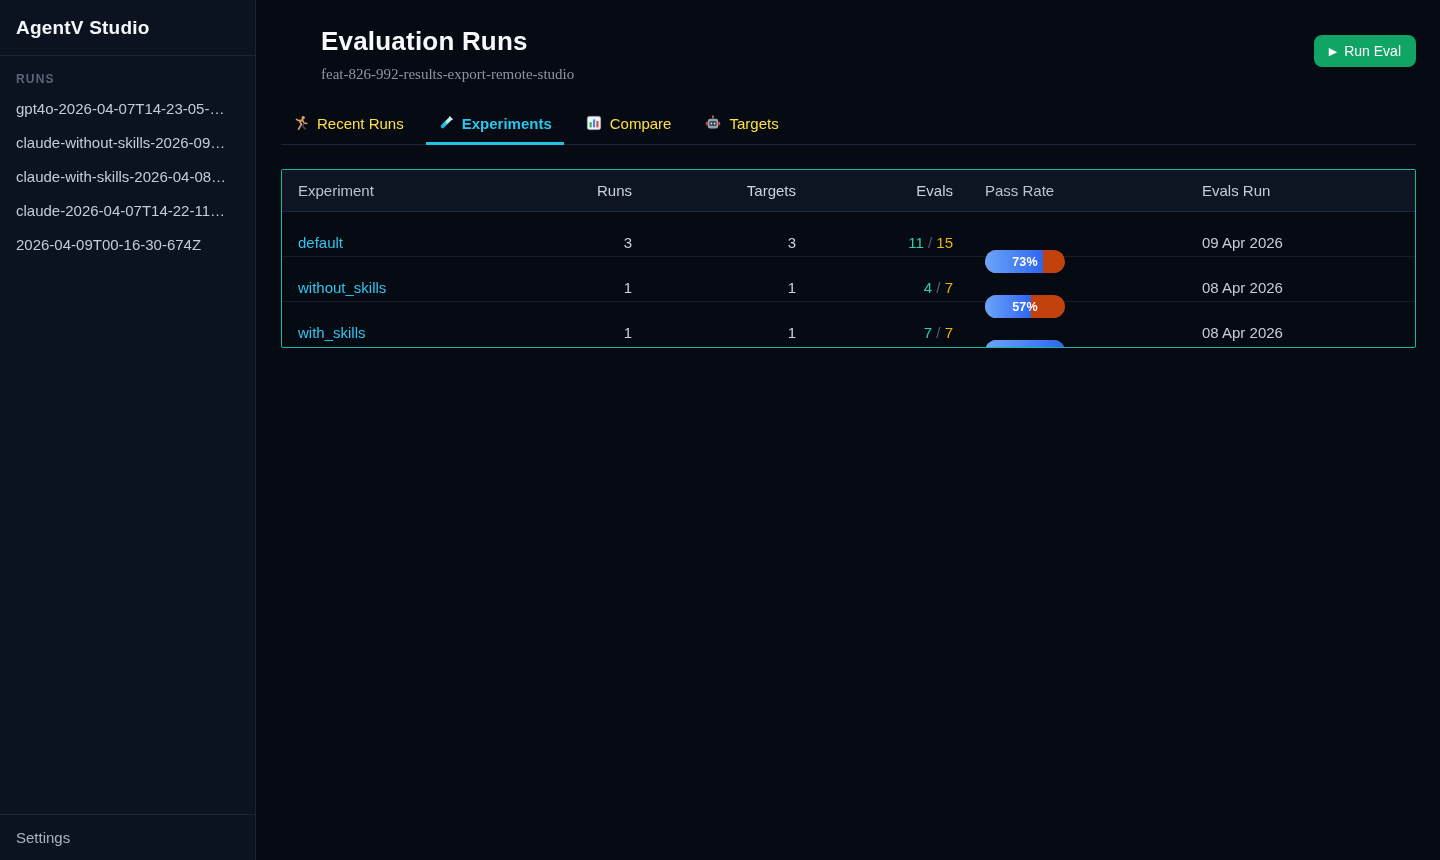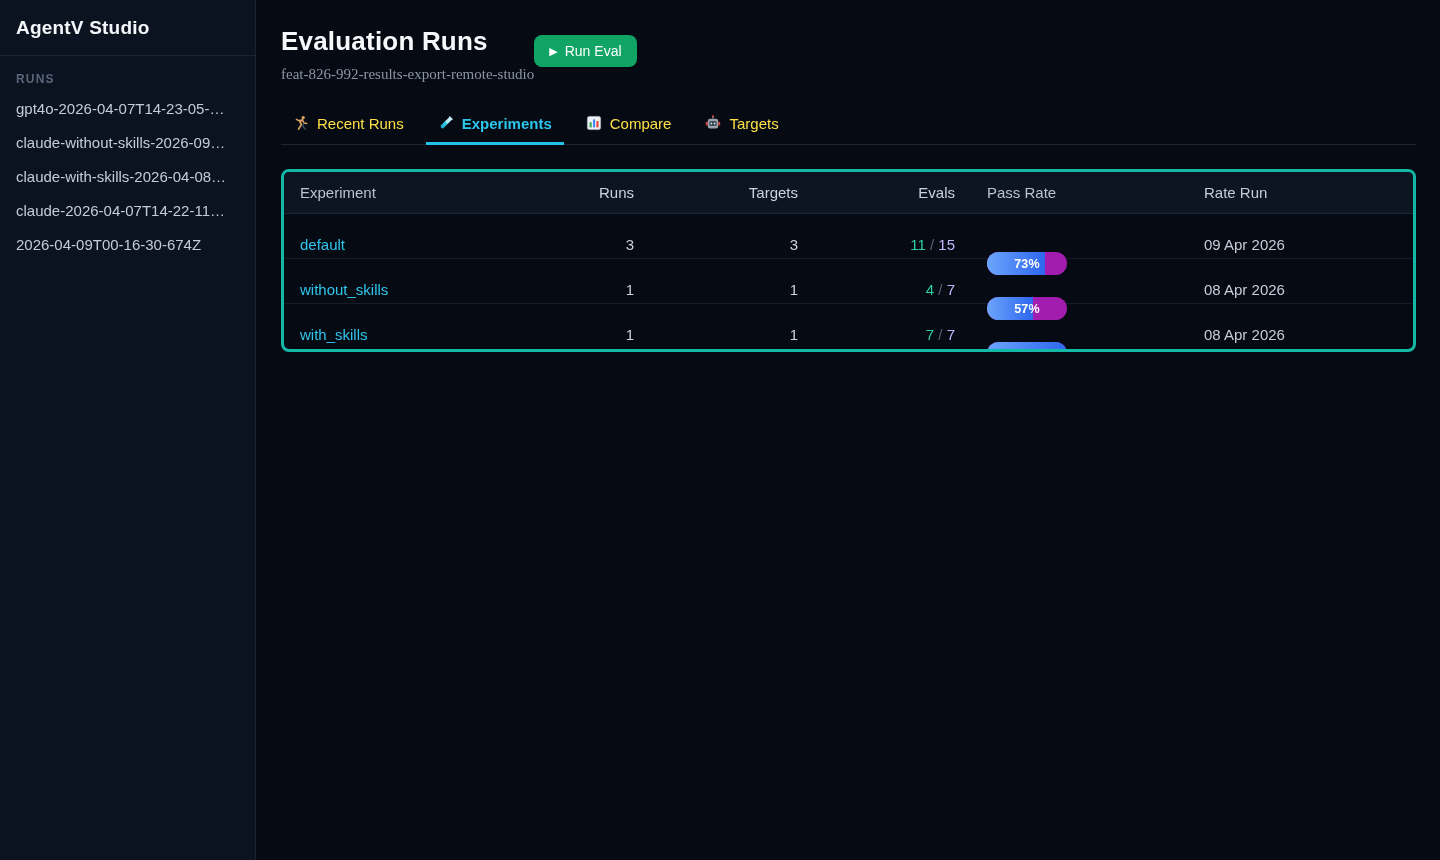--- a/index.html
+++ b/index.html
@@ -63,21 +63,23 @@
     cursor: pointer;
   }
 
   
   .main {
     flex: 1;
     padding: 26px 24px 0 25px;
   }
   .page-header {
     display: flex;
+    justify-content: space-between;
     align-items: flex-start;
+    margin-left: 40px;
   }
   .page-title {
     font-size: 26px;
     font-weight: bold;
     color: #f6f8fb;
     letter-spacing: 0.2px;
   }
   .page-subtitle {
     margin-top: 9px;
     font-size: 15px;
@@ -123,22 +125,22 @@
   .tab.active {
     color: #2cc6ec;
     border-bottom-color: #1fc3e8;
     font-weight: bold;
   }
   .tab .icon { display: inline-flex; width: 16px; height: 16px; }
 
   
   .table-card {
     margin-top: 24px;
-    border: 3px solid #14b8a6;
-    border-radius: 8px;
+    border: 1px solid #14b8a6;
+    border-radius: 2px;
     overflow: hidden;
   }
   .tgrid {
     display: grid;
     grid-template-columns: 266px 84px 164px 157px 233px 1fr;
     align-items: center;
   }
   .thead {
     background: #0d1523;
     height: 42px;
@@ -159,28 +161,28 @@
   .cell-pass { padding-left: 32px; }
   .cell-last { padding-left: 16px; font-size: 15px; color: #c6cdd9; }
   .experiment-link {
     font-size: 15px;
     color: #30c5ee;
     text-decoration: none;
     cursor: pointer;
   }
   .evals-passed { color: #30d1a0; }
   .evals-sep { color: #566173; }
-  .evals-total { color: #c4b5fd; }
+  .evals-total { color: #eab308; }
 
   .pill {
     position: relative;
     width: 80px;
     height: 23px;
     border-radius: 999px;
-    background: #a21caf;
+    background: #c2410c;
     overflow: hidden;
     margin-top: 38px;
   }
   .pill-fill {
     position: absolute;
     left: 0; top: 0; bottom: 0;
     background: linear-gradient(90deg, #6ba5fa 0%, #2e66ef 100%);
   }
   .pill-label {
     position: absolute;
@@ -216,20 +218,23 @@
   </div>
 
   <div class="run-item">
     <span>claude-2026-04-07T14-22-11…</span>
   </div>
 
   <div class="run-item">
     <span>2026-04-09T00-16-30-674Z</span>
   </div>
 </nav>
+  <div class="sidebar-footer">
+    <span class="settings-item">Settings</span>
+  </div>
 </aside>
 
 <main class="main">
 
   <div class="page-header">
     <div>
       <h1 class="page-title">Evaluation Runs</h1>
       <div class="page-subtitle">feat-826-992-results-export-remote-studio</div>
     </div>
     <button class="run-eval-button">
@@ -298,21 +303,21 @@
     </div>
   </div>
 
   <div class="table-card">
     <div class="tgrid thead">
       <div class="th cell-exp">Experiment</div>
       <div class="th cell-num">Runs</div>
       <div class="th cell-num">Targets</div>
       <div class="th cell-num">Evals</div>
       <div class="th cell-pass">Pass Rate</div>
-      <div class="th cell-last">Rate Run</div>
+      <div class="th cell-last">Evals Run</div>
     </div>
     <div id="table-body">
   <div class="tgrid trow">
     <div class="cell-exp">
       <a class="experiment-link">default</a>
     </div>
     <div class="cell-num">3</div>
     <div class="cell-num">3</div>
     <div class="cell-num">
       <span class="evals-passed">11</span>

